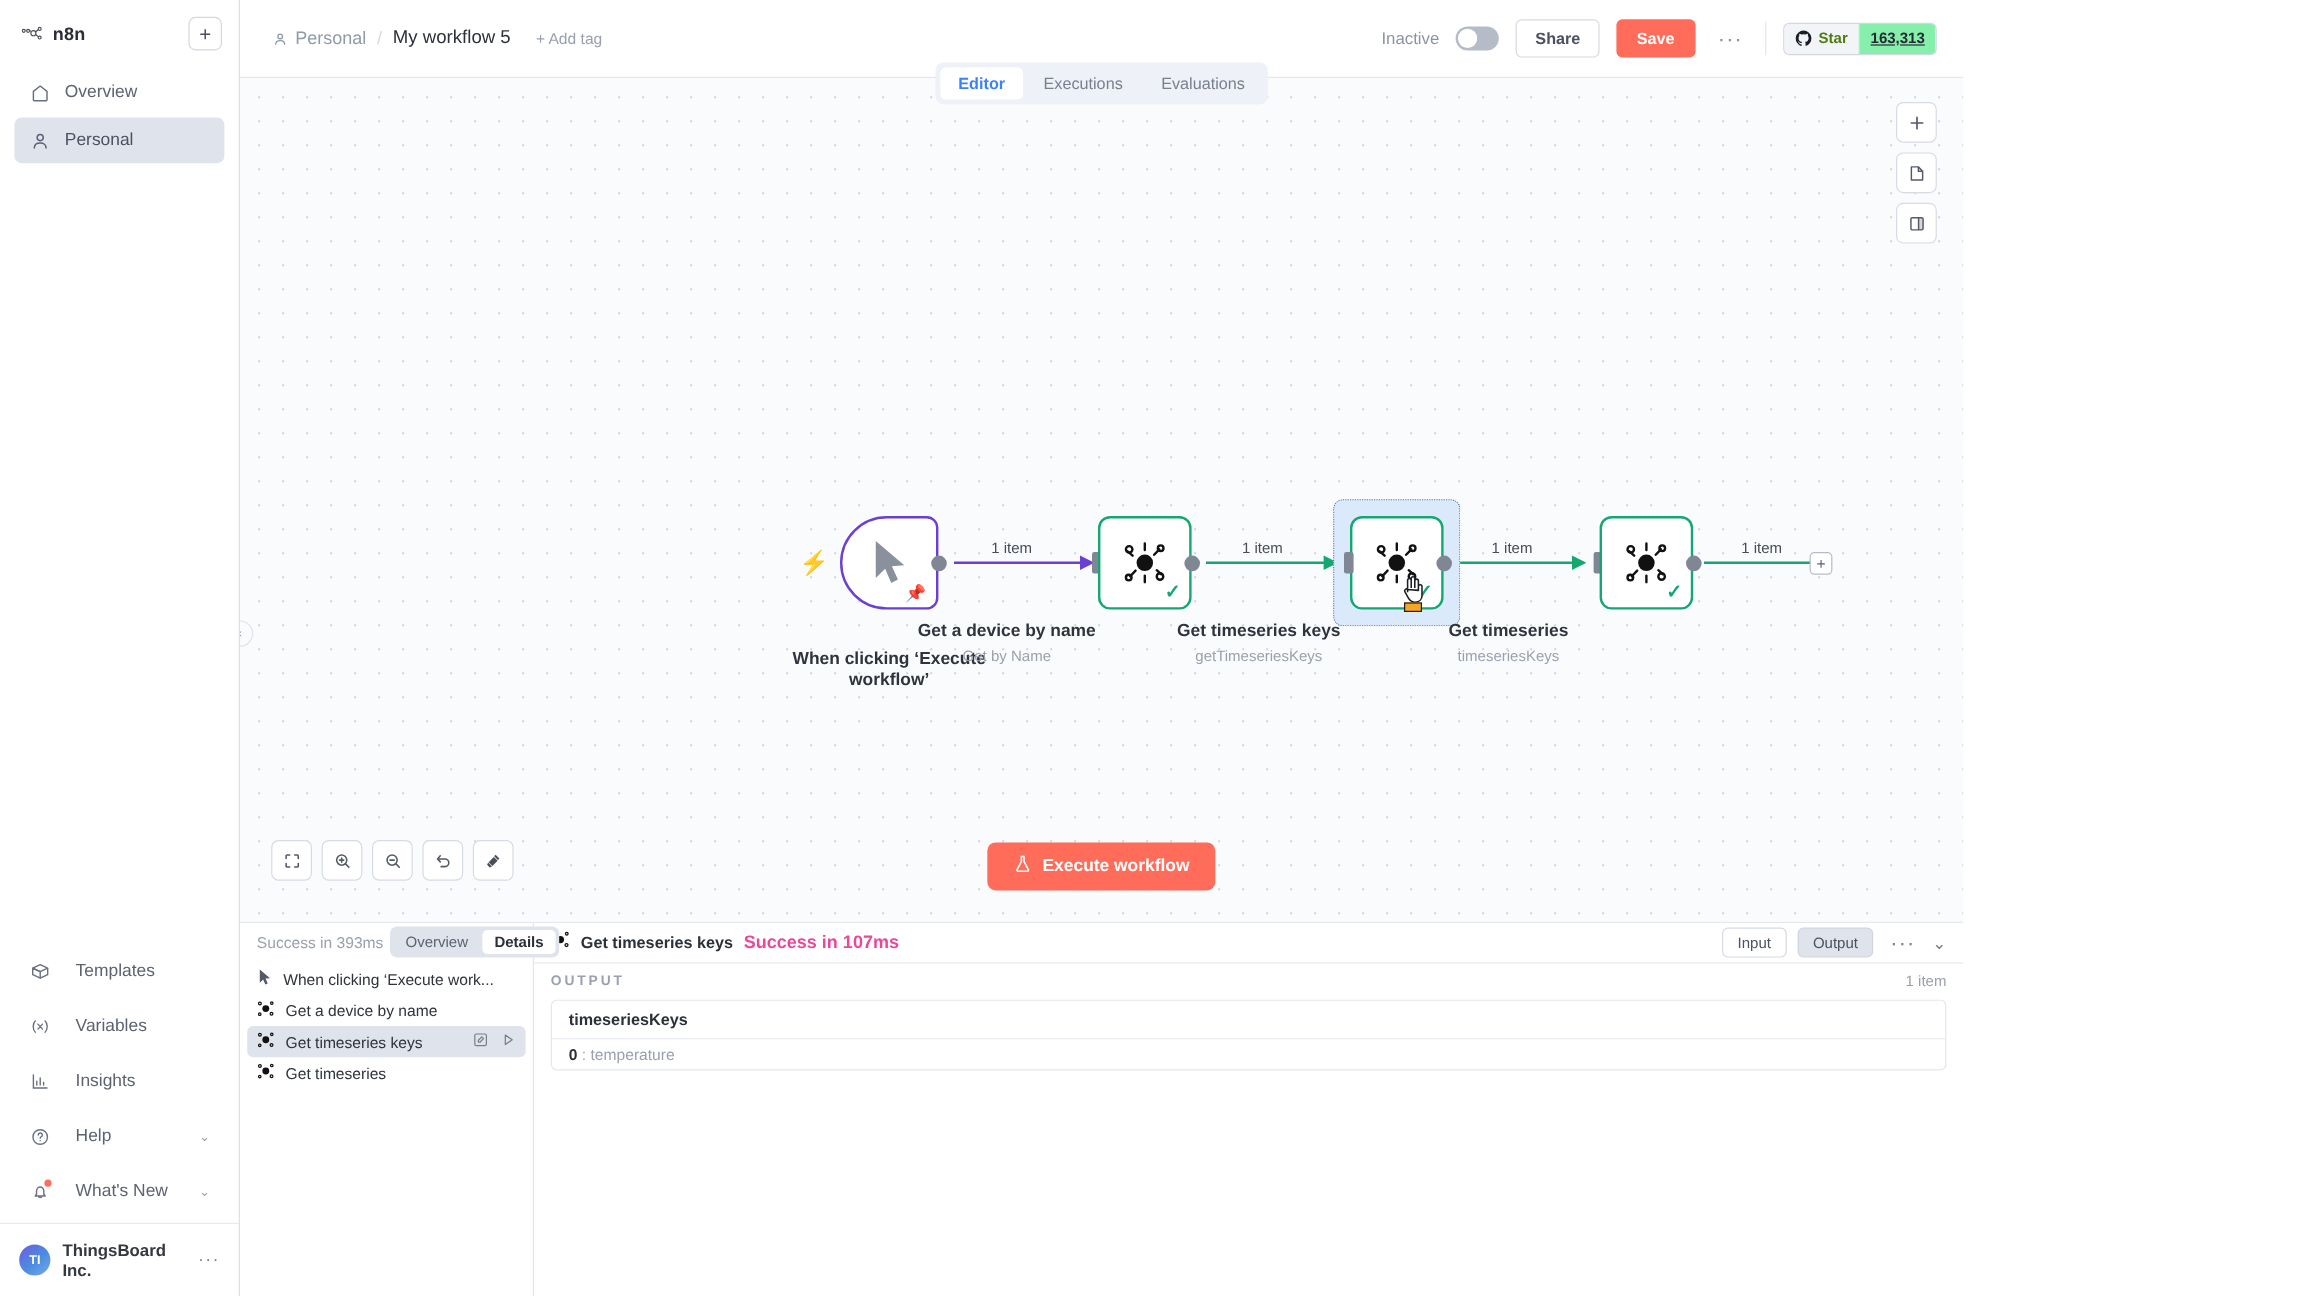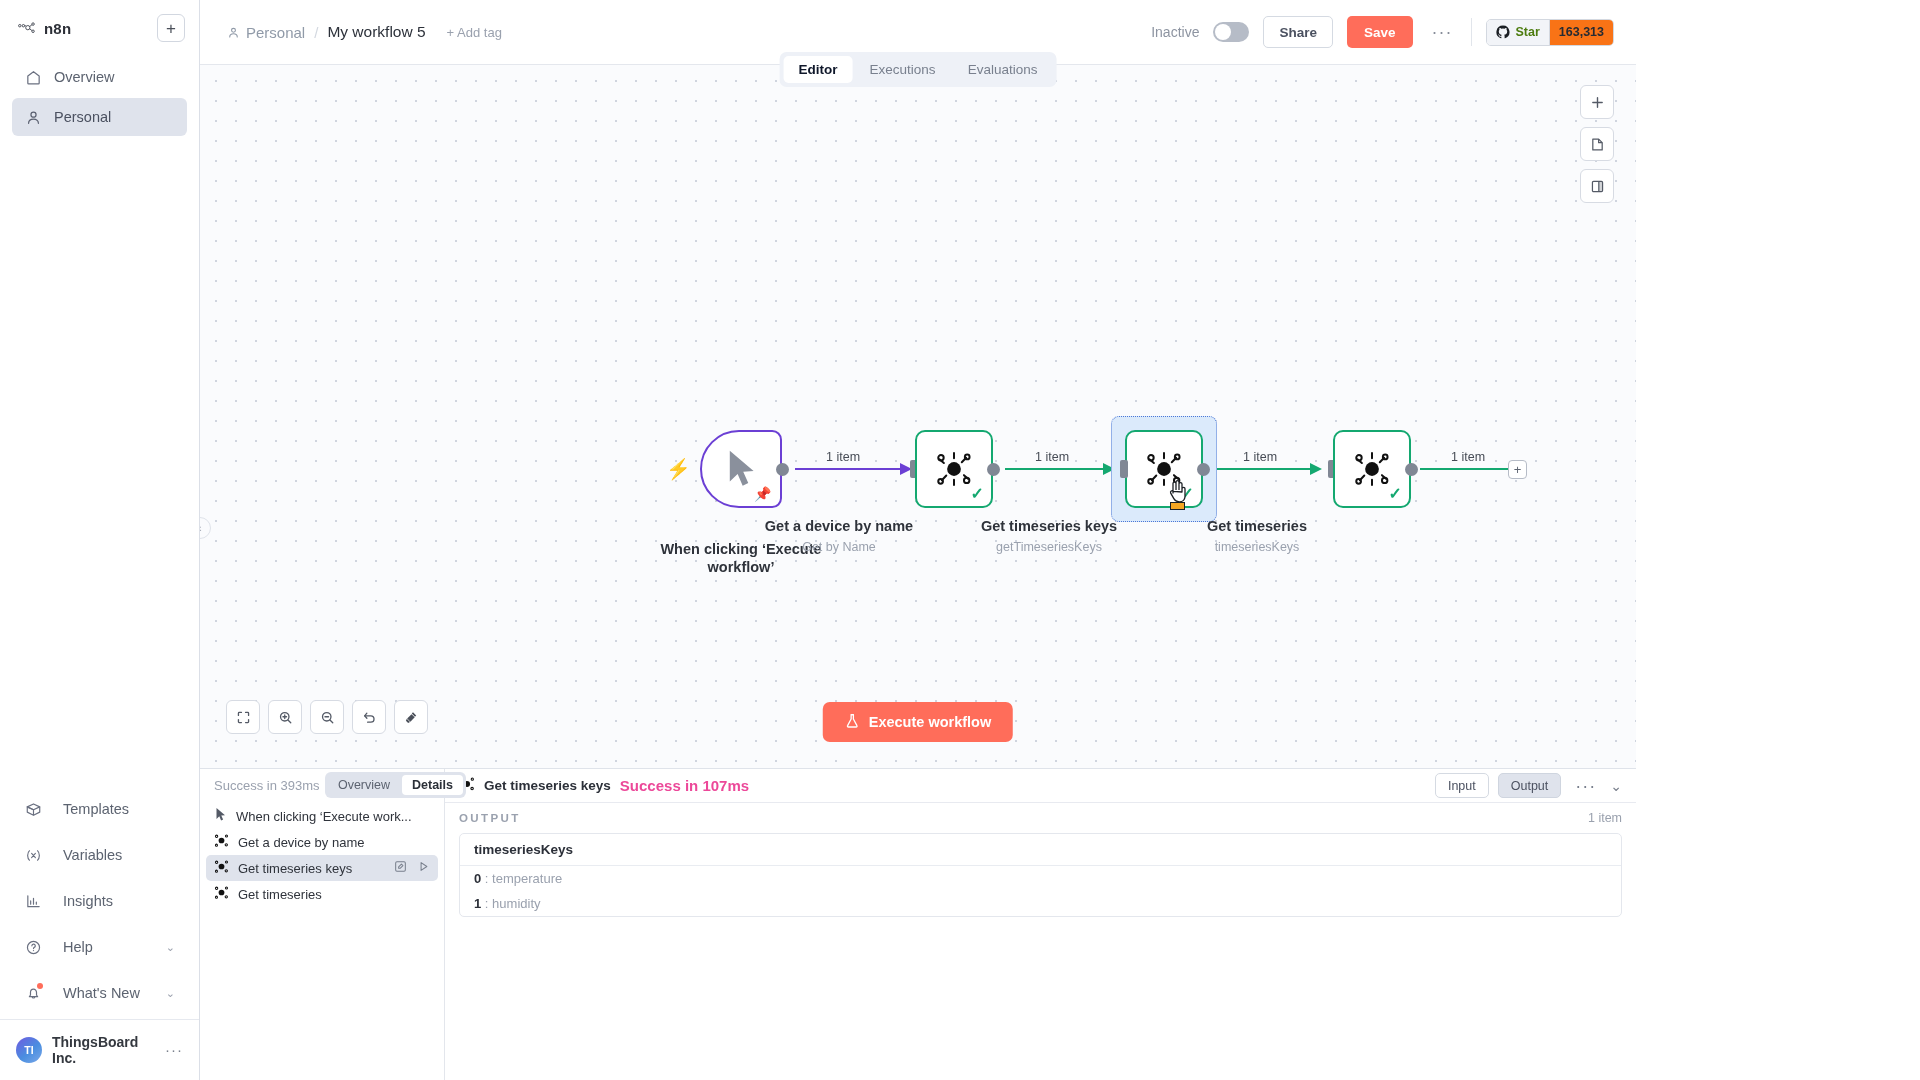--- a/index.html
+++ b/index.html
@@ -85,29 +85,29 @@
     display: flex; align-items: center; cursor: pointer;
   }
   .hdr-dots { color: #878d99; font-size: 18px; letter-spacing: 1px; cursor: pointer; padding: 0 5px; line-height: 8px; }
   .hdr-divider { width: 1px; height: 28px; background: #e1e5eb; }
   .gh-star {
     display: flex; align-items: center; height: 27px;
     border: 1px solid #d3d8e0; border-radius: 5px; overflow: hidden; cursor: pointer;
   }
   .gh-left { display: flex; align-items: center; gap: 5px; padding: 0 9px; height: 100%; background: #f2f4f8; }
   .gh-left span { font-size: 12.5px; font-weight: 700; color: #4d7c0f; }
-  .gh-count { padding: 0 9px; height: 100%; display: flex; align-items: center; font-size: 12.5px; font-weight: 700; color: #262b33; background: #f97316; border-left: 1px solid #d3d8e0; }
+  .gh-count { padding: 0 9px; height: 100%; display: flex; align-items: center; font-size: 12.5px; font-weight: 700; color: #262b33; background: #86efac; border-left: 1px solid #d3d8e0; text-decoration: underline; }
 
   
   .tabs {
     position: absolute; top: 52px; left: 50%; transform: translateX(-50%);
     background: #eef1f7; border-radius: 7px; padding: 4px; display: flex; gap: 2px; z-index: 40;
   }
   .tab { padding: 6px 15px; border-radius: 5px; font-size: 13.5px; color: #79808e; cursor: pointer; }
-  .tab.active { background: #fff; color: #0f172a; font-weight: 600; }
+  .tab.active { background: #fff; color: #3b82f6; font-weight: 600; }
 
   
   .canvas {
     flex: 1 1 auto; position: relative; min-height: 0;
     background-color: #fafbfd;
     background-image: radial-gradient(#cfd4de 1px, transparent 1px);
     background-size: 20px 20px; background-position: 6px 6px;
     overflow: hidden;
   }
   .collapse-handle {
@@ -636,23 +636,18 @@
         </div>
 
         <div class="out-body">
           <div class="json-card">
             <div class="json-key-row">timeseriesKeys</div>
             <div class="json-val-row">
               <span class="json-idx">0</span>
               <span>:</span>
               <span>temperature</span>
             </div>
-            <div class="json-val-row">
-              <span class="json-idx">1</span>
-              <span>:</span>
-              <span>humidity</span>
-            </div>
           </div>
         </div>
       </div>
     </div>
   </div>
 </div>
 
 </body></html>

